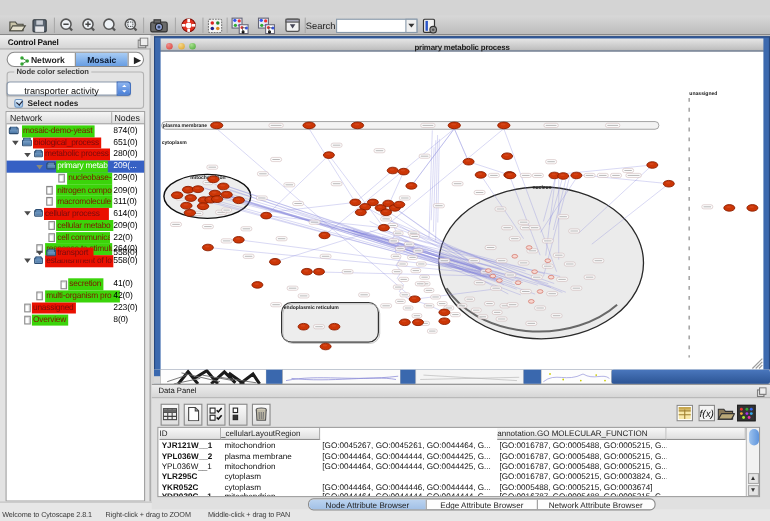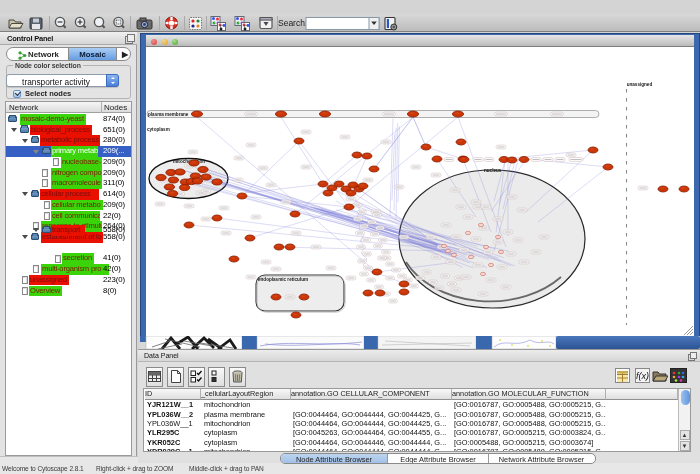--- a/index.html
+++ b/index.html
@@ -156,20 +156,21 @@
         <g>
           <rect x="385" y="3.5" width="10" height="12" rx="1" fill="#f2f2f2" stroke="#333" stroke-width="1.1"></rect>
           <rect x="386.8" y="5" width="2.2" height="9" fill="#2a55c8"></rect>
           <circle cx="393.8" cy="13" r="3" fill="#999" stroke="#333"></circle>
           <circle cx="393.8" cy="13" r="1.2" fill="#555"></circle>
         </g>
       </svg>
     </div>
 <div class="abs netwin">
       <div class="nettitle">
+        <div class="t">primary metabolic process</div>
         <div class="light" style="left:5px;top:4px;width:6px;height:6px;background:radial-gradient(circle at 35% 30%,#f0908c,#d93c36)"></div>
         <div class="light" style="left:15.5px;top:4px;width:6px;height:6px;background:radial-gradient(circle at 35% 30%,#f5d78a,#dd9f23)"></div>
         <div class="light" style="left:26px;top:4px;width:6px;height:6px;background:radial-gradient(circle at 35% 30%,#a8e08e,#47a632)"></div>
       </div>
       <div class="netcanvas"><svg width="548" height="289" viewBox="0 0 548 289">
           <ellipse cx="346" cy="192" rx="93" ry="69" fill="#ebebeb" stroke="#2a2a2a" stroke-width="1.2"></ellipse>
           <path d="M 260 215 A 93 69 0 0 0 415 230" fill="none" stroke="#111" stroke-width="1.8" opacity="0.6"></path>
           <text x="338" y="125" font-size="4.6" font-weight="bold" fill="#1a1a1a">nucleus</text>
           <ellipse cx="42.5" cy="131.5" rx="39.5" ry="20" fill="#ededed" stroke="#111" stroke-width="1.3"></ellipse>
           <text x="27" y="115.5" font-size="4.6" font-weight="bold" fill="#1a1a1a">mitochondrion</text>
@@ -875,37 +876,36 @@
           <circle cx="12" cy="3" r="1.3" fill="#36e"></circle>
           <circle cx="3" cy="7" r="1.3" fill="#ea3"></circle>
           <circle cx="8" cy="7" r="1.3" fill="#a3e"></circle>
           <circle cx="12" cy="7" r="1.3" fill="#3ae"></circle>
           <circle cx="5" cy="10.5" r="1.3" fill="#ae3"></circle>
           <circle cx="10" cy="10.5" r="1.3" fill="#e3a"></circle>
         </svg></div>
       <div class="dtable">
         <div class="dth" style="left:1px;width:56px">ID</div>
         <div class="dth" style="left:57px;width:90px">_cellularLayoutRegion</div>
-        <div class="dth" style="left:147px;width:161px">annotation.GO CELLULAR_COMPONENT</div>
         <div class="dth" style="left:308px;width:154px">annotation.GO MOLECULAR_FUNCTION</div>
         <div class="dth" style="left:462px;width:72px"></div>
         <div class="dtc" style="left:3px;top:11.2px;width:53px;font-weight:bold">YJR121W__1</div>
         <div class="dtc" style="left:60px;top:11.2px;width:85px">mitochondrion</div>
+        <div class="dtc" style="left:149px;top:11.2px;width:158px">[GO:0045267, GO:0045261, GO:0044464, G...</div>
         <div class="dtc" style="left:310px;top:11.2px;width:152px">[GO:0016787, GO:0005488, GO:0005215, G...</div>
         <div class="dtc" style="left:3px;top:20.5px;width:53px;font-weight:bold">YPL036W__2</div>
         <div class="dtc" style="left:60px;top:20.5px;width:85px">plasma membrane</div>
         <div class="dtc" style="left:149px;top:20.5px;width:158px">[GO:0044464, GO:0044444, GO:0044425, G...</div>
         <div class="dtc" style="left:310px;top:20.5px;width:152px">[GO:0016787, GO:0005488, GO:0005215, G...</div>
         <div class="dtc" style="left:3px;top:29.9px;width:53px;font-weight:normal">YPL036W__1</div>
         <div class="dtc" style="left:60px;top:29.9px;width:85px">mitochondrion</div>
         <div class="dtc" style="left:149px;top:29.9px;width:158px">[GO:0044464, GO:0044444, GO:0044425, G...</div>
         <div class="dtc" style="left:310px;top:29.9px;width:152px">[GO:0016787, GO:0005488, GO:0005215, G...</div>
         <div class="dtc" style="left:3px;top:39.2px;width:53px;font-weight:bold">YLR295C</div>
         <div class="dtc" style="left:60px;top:39.2px;width:85px">cytoplasm</div>
-        <div class="dtc" style="left:149px;top:39.2px;width:158px">[GO:0045263, GO:0044464, GO:0044455, G...</div>
         <div class="dtc" style="left:310px;top:39.2px;width:152px">[GO:0016787, GO:0005215, GO:0003824, G...</div>
         <div class="dtc" style="left:3px;top:48.6px;width:53px;font-weight:bold">YKR052C</div>
         <div class="dtc" style="left:60px;top:48.6px;width:85px">cytoplasm</div>
         <div class="dtc" style="left:149px;top:48.6px;width:158px">[GO:0044464, GO:0044446, GO:0044444, G...</div>
         <div class="dtc" style="left:310px;top:48.6px;width:152px">[GO:0005488, GO:0005215, GO:0003674]</div>
         <div class="dtc" style="left:3px;top:58.0px;width:53px;font-weight:bold">YDR039C__1</div>
         <div class="dtc" style="left:60px;top:58.0px;width:85px">mitochondrion</div>
         <div class="dtc" style="left:149px;top:58.0px;width:158px">[GO:0044464, GO:0044444, GO:0044444, G...</div>
         <div class="dtc" style="left:310px;top:58.0px;width:152px">[GO:0016787, GO:0005488, GO:0005215, G...</div>
         <div style="position:absolute;left:534px;top:0;width:12px;height:62px;background:#f2f2f2;border-left:1px solid #bbb">

